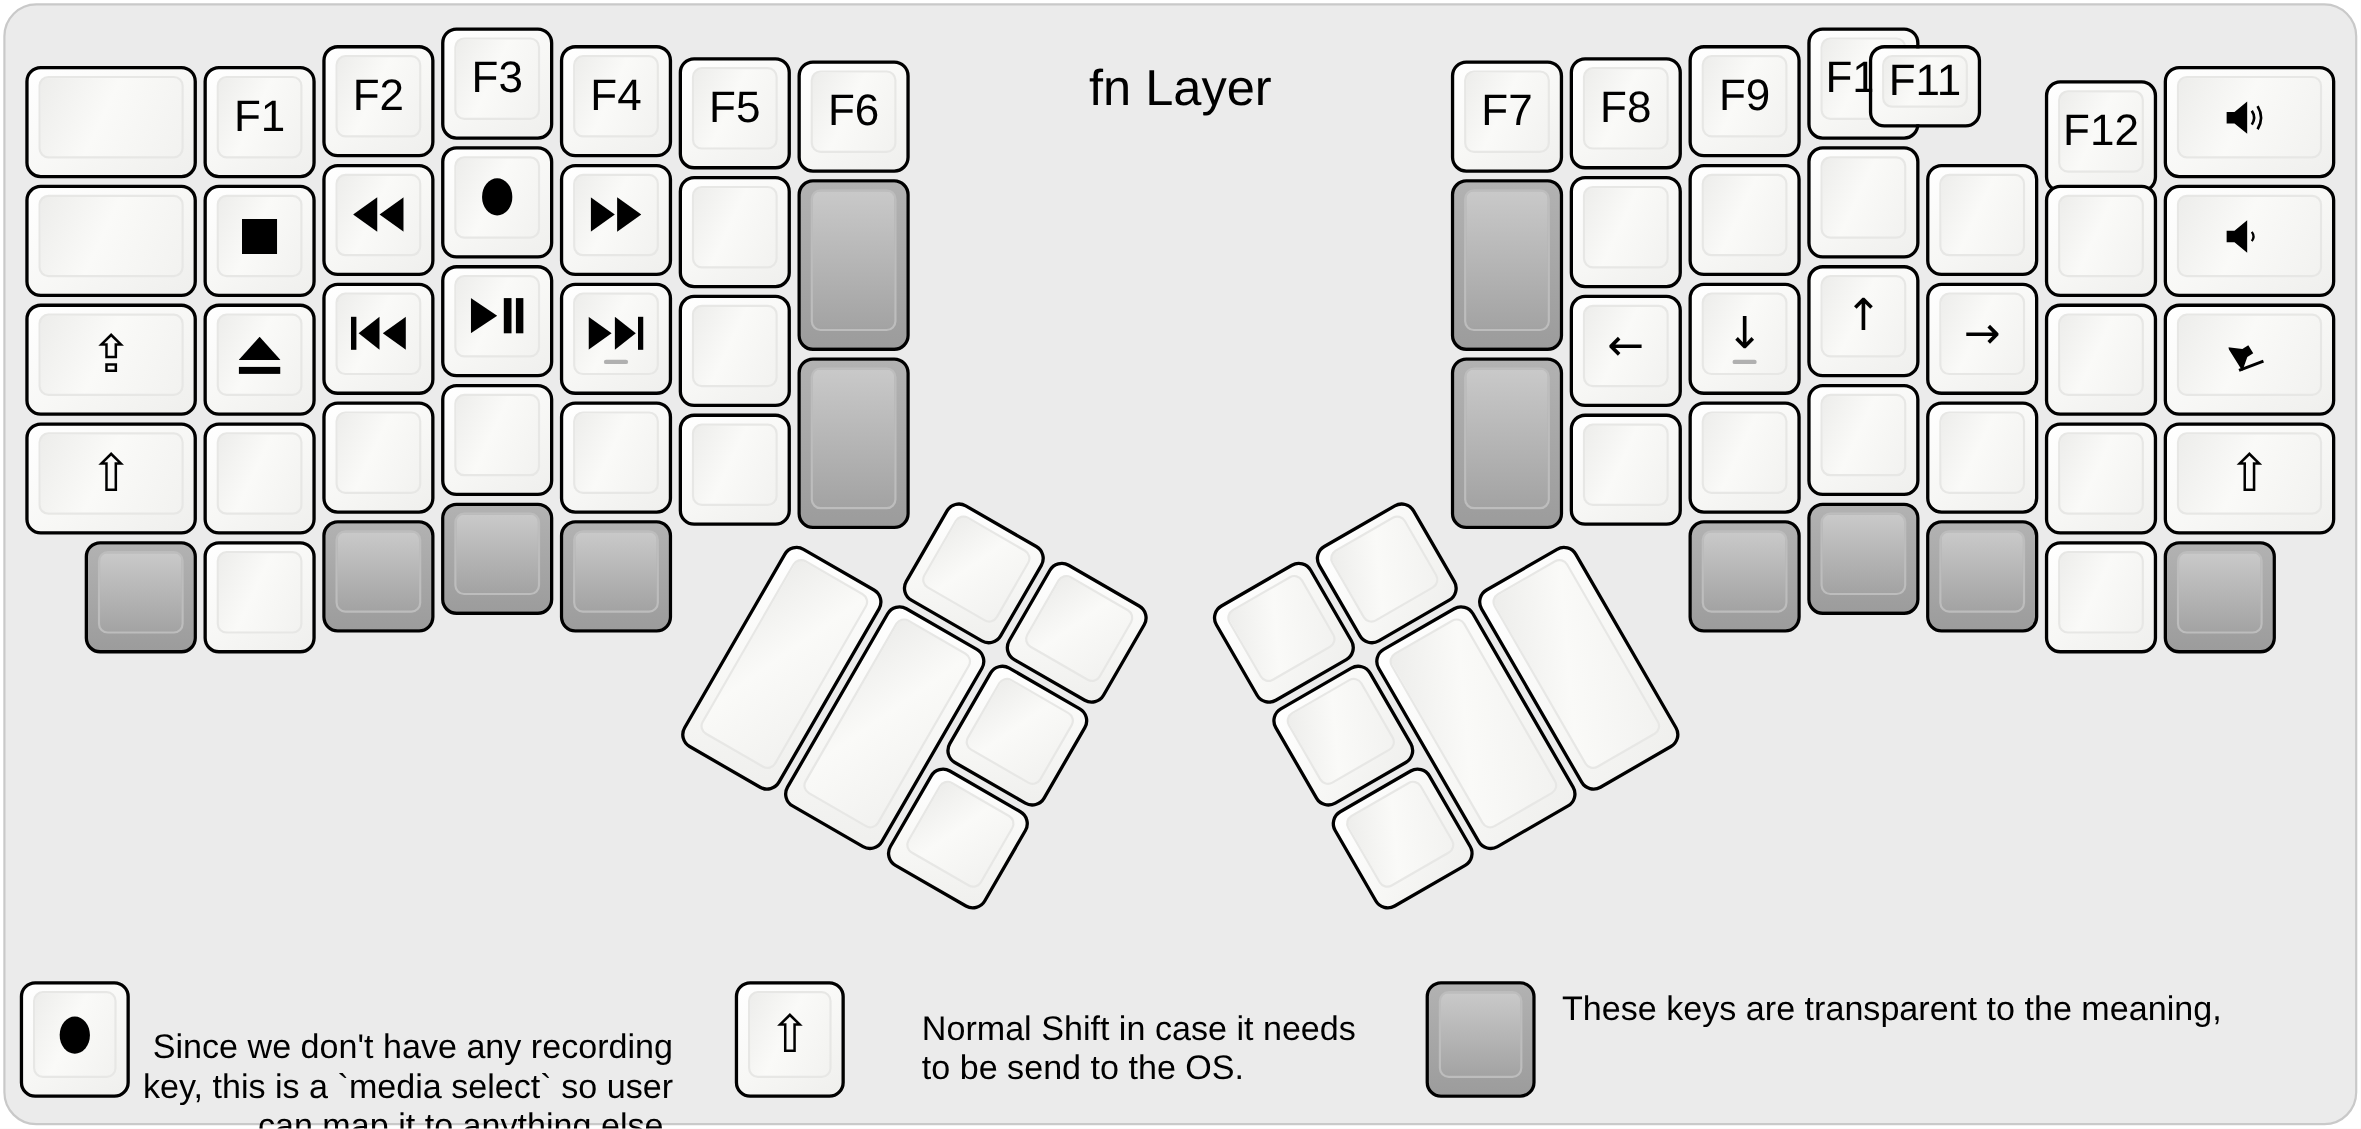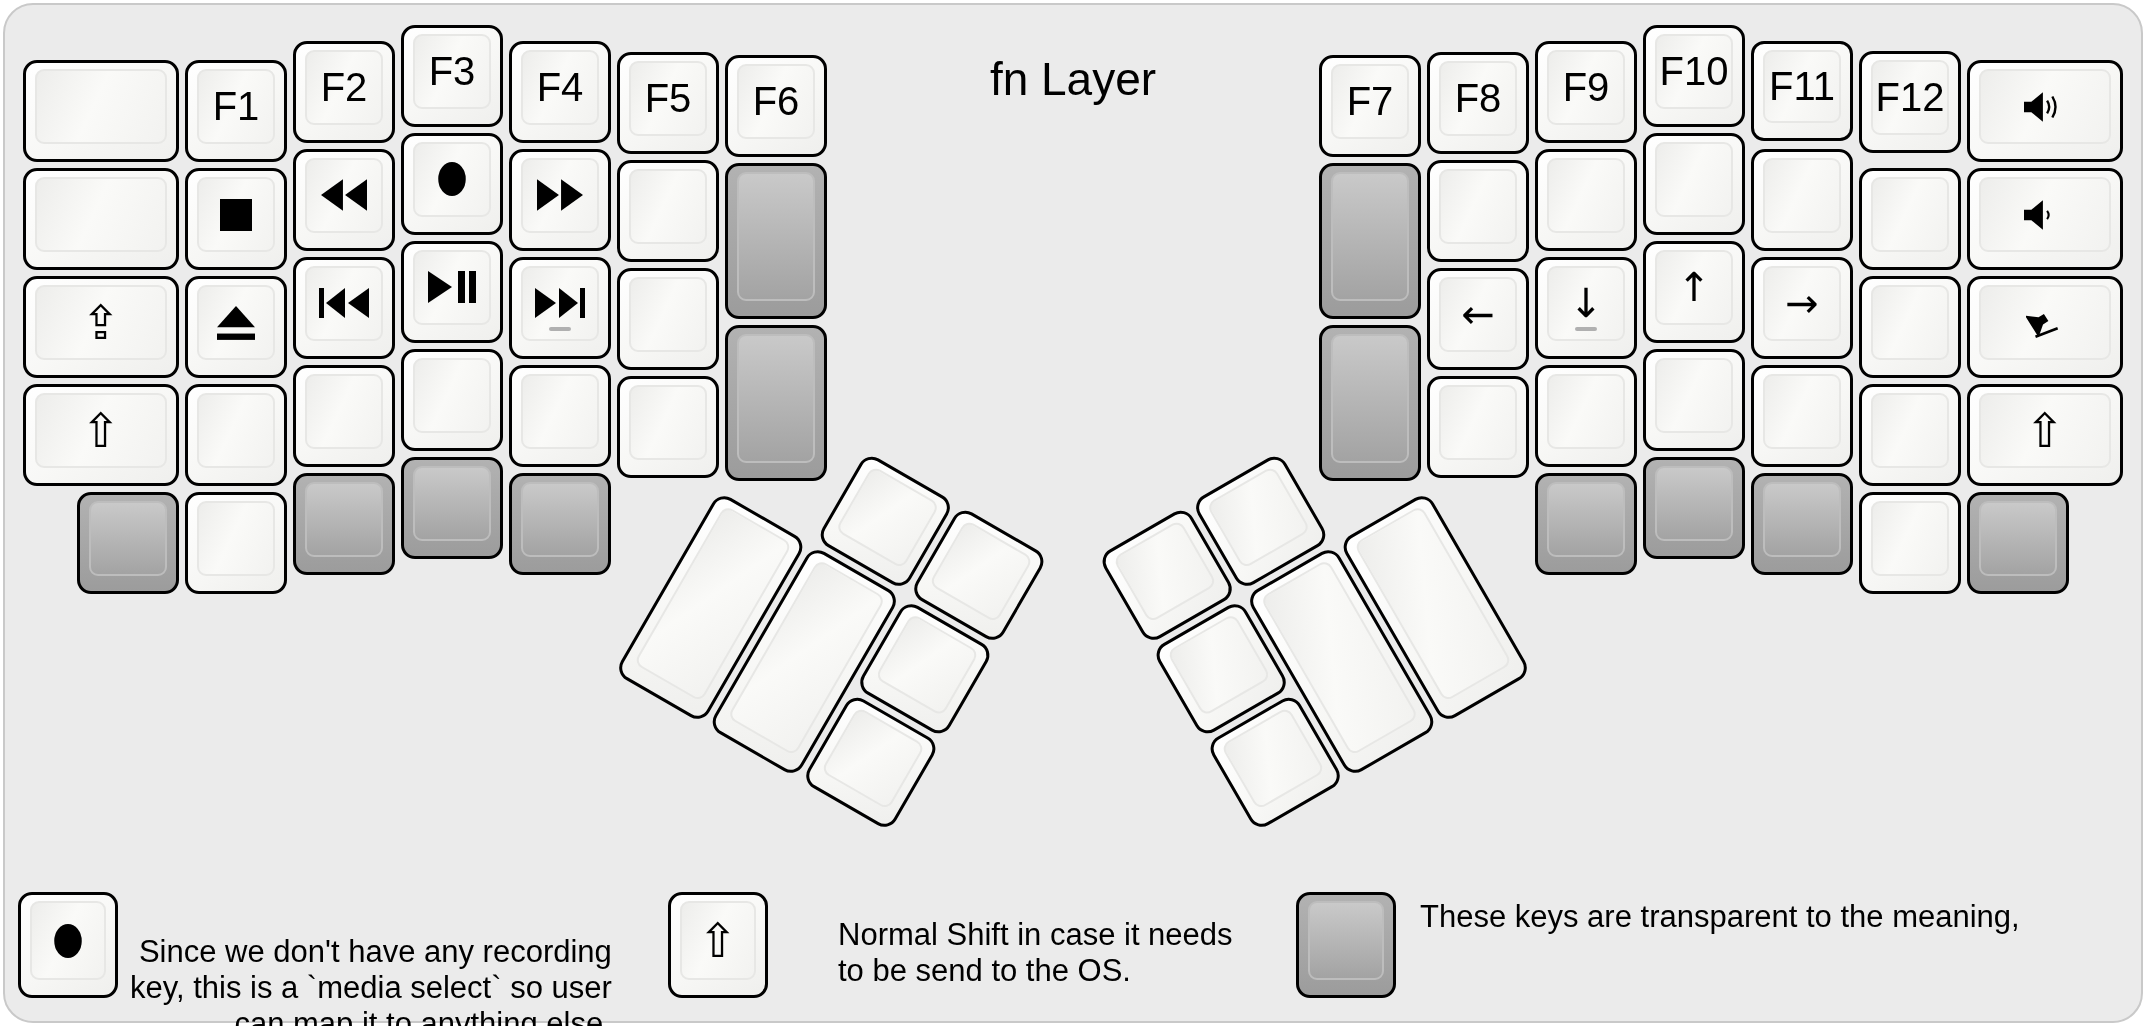--- a/index.html
+++ b/index.html
@@ -264,40 +264,40 @@
         <div class="keytop">
           <span class="kglyph">↑</span>
         </div>
       </div>
       <div class="key" style="left: 1643px; top: 348.6px; width: 102px; height: 102px;">
         <div class="keytop"></div>
       </div>
       <div class="key transparent" style="left: 1643px; top: 456.6px; width: 102px; height: 102px;">
         <div class="keytop"></div>
       </div>
-      <div class="key" style="left: 1751px; top: 40.8px; width: 102px; height: 100px; border-radius: 13px;">
+      <div class="key" style="left: 1699px; top: 40.8px; width: 102px; height: 75px;">
         <div class="keytop">
           <span class="klabel">F11</span>
         </div>
       </div>
       <div class="key" style="left: 1751px; top: 148.8px; width: 102px; height: 102px;">
         <div class="keytop"></div>
       </div>
       <div class="key" style="left: 1751px; top: 256.8px; width: 102px; height: 102px;">
         <div class="keytop">
           <span class="kglyph">→</span>
         </div>
       </div>
       <div class="key" style="left: 1751px; top: 364.8px; width: 102px; height: 102px;">
         <div class="keytop"></div>
       </div>
       <div class="key transparent" style="left: 1751px; top: 472.8px; width: 102px; height: 102px;">
         <div class="keytop"></div>
       </div>
-      <div class="key" style="left: 1859px; top: 51px; width: 102px; height: 102px;">
+      <div class="key" style="left: 1859px; top: 73px; width: 102px; height: 102px;">
         <div class="keytop">
           <span class="klabel">F12</span>
         </div>
       </div>
       <div class="key" style="left: 1859px; top: 168.24px; width: 102px; height: 102px;">
         <div class="keytop"></div>
       </div>
       <div class="key" style="left: 1859px; top: 276.24px; width: 102px; height: 102px;">
         <div class="keytop"></div>
       </div>

